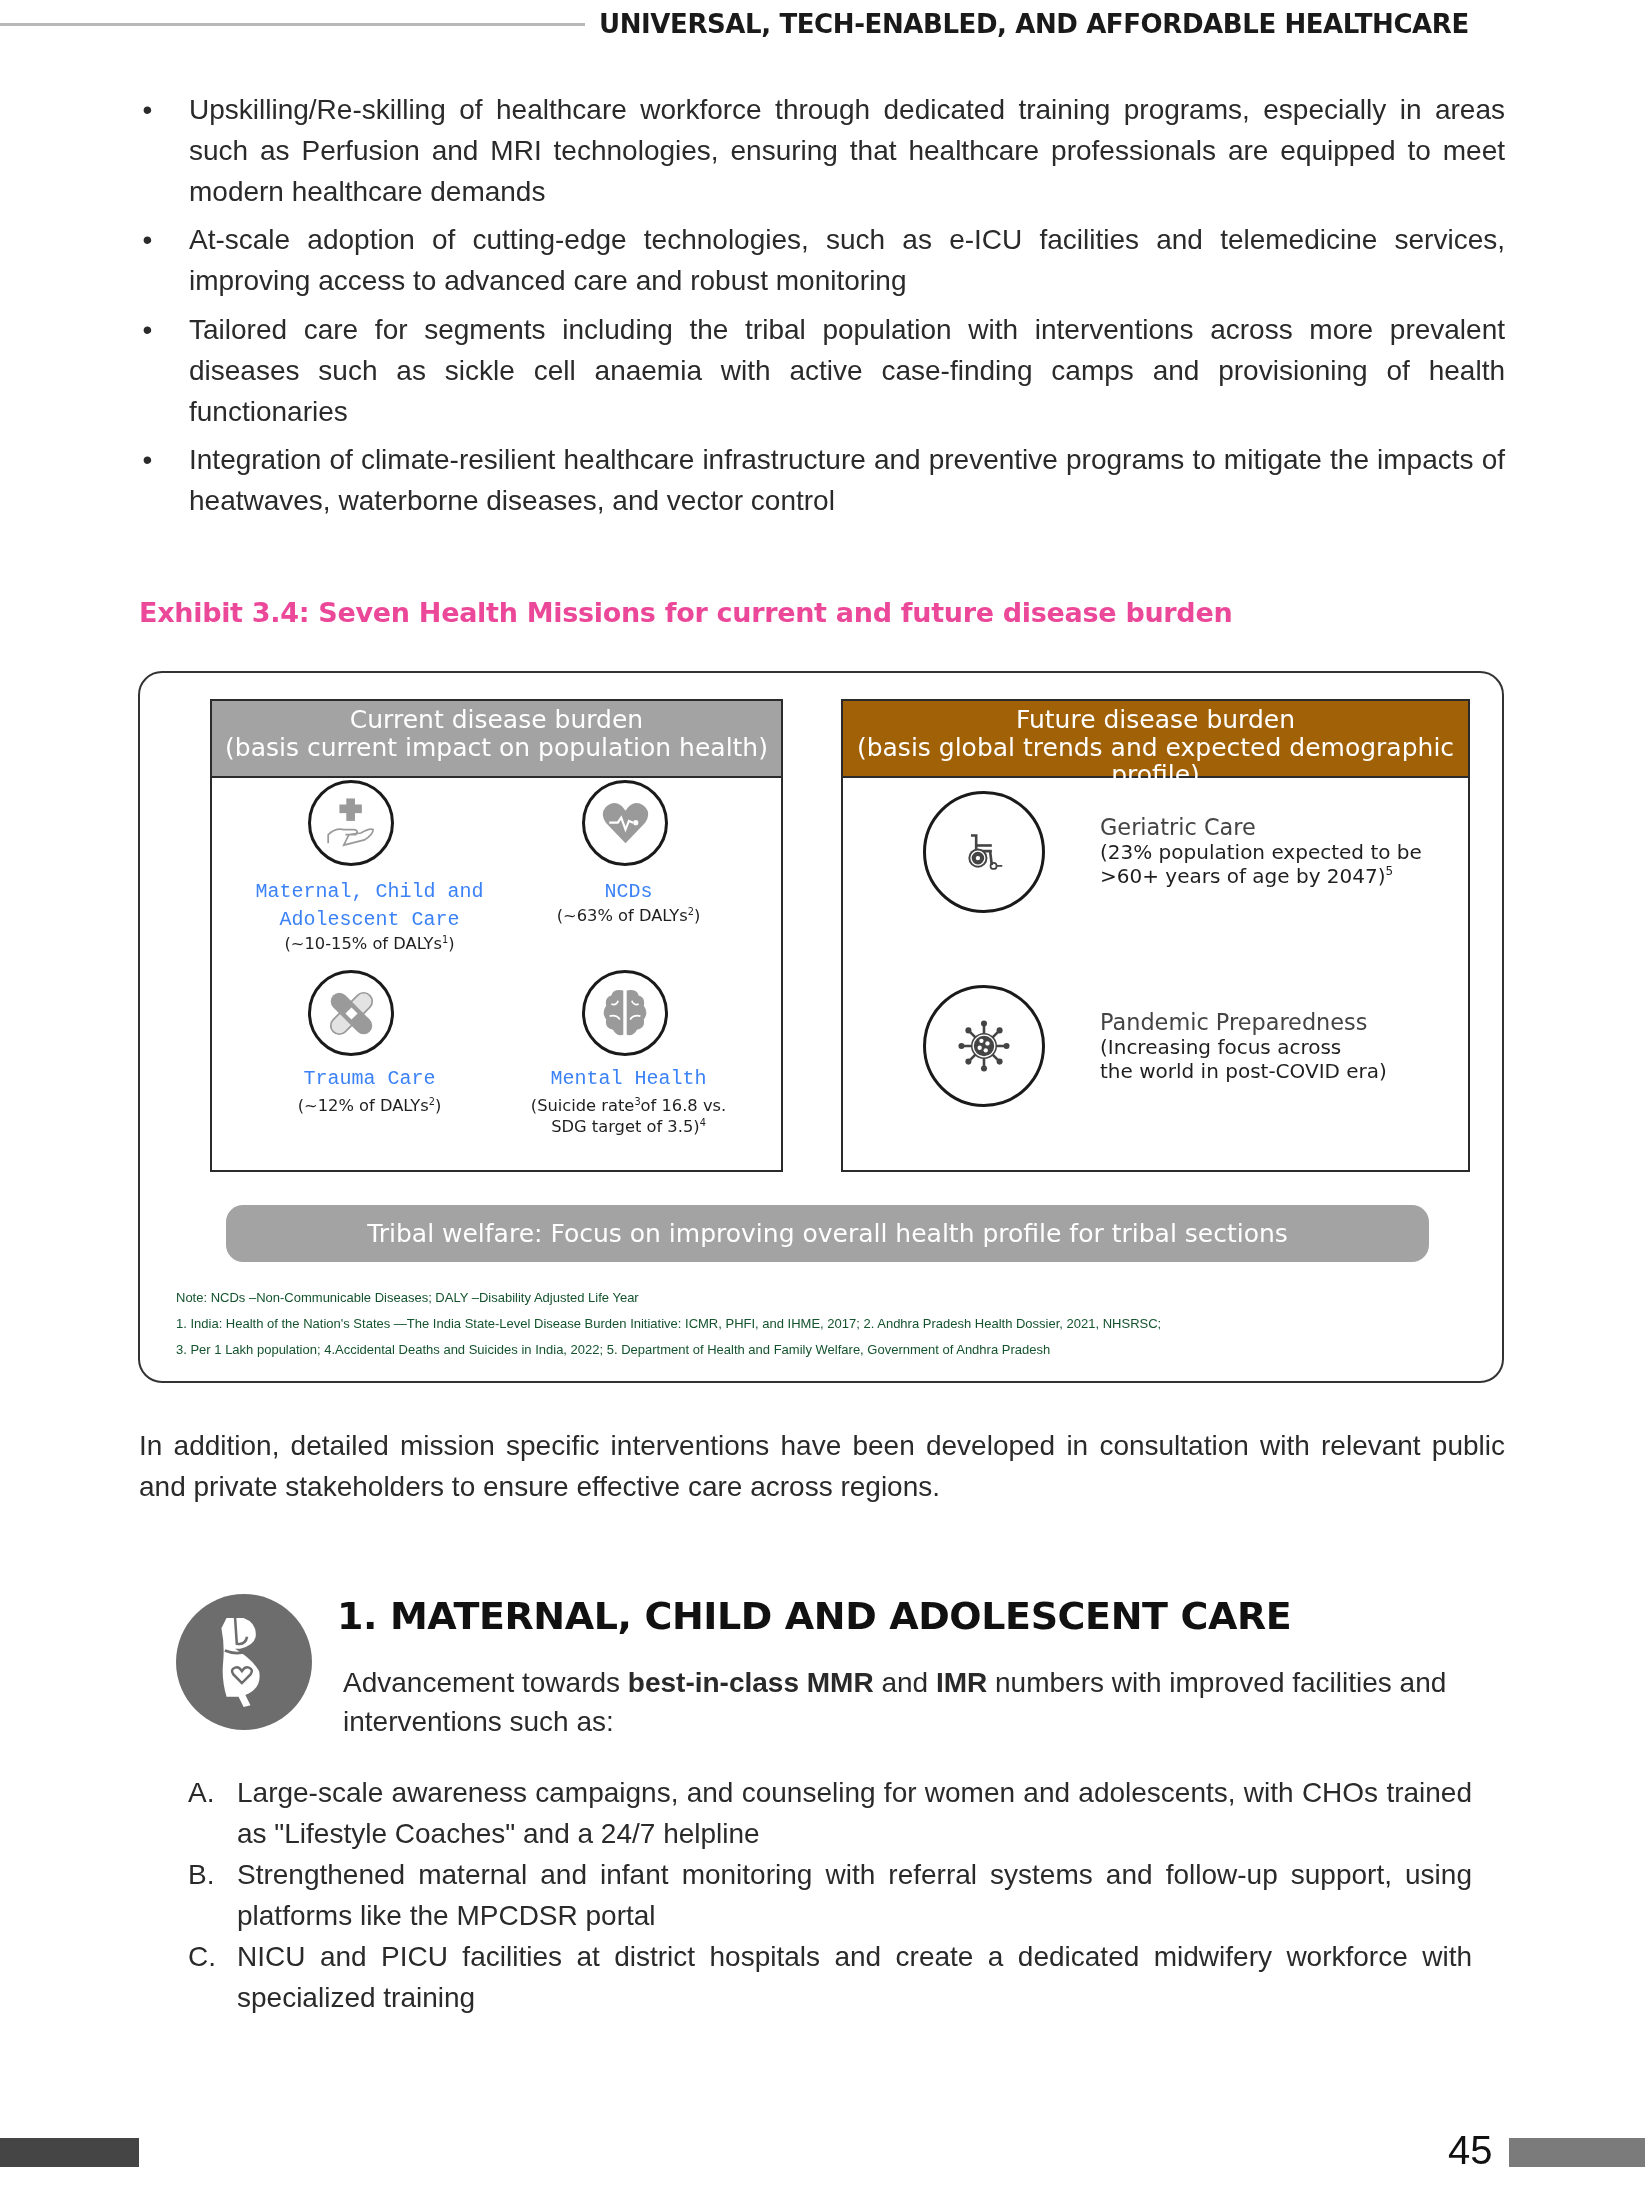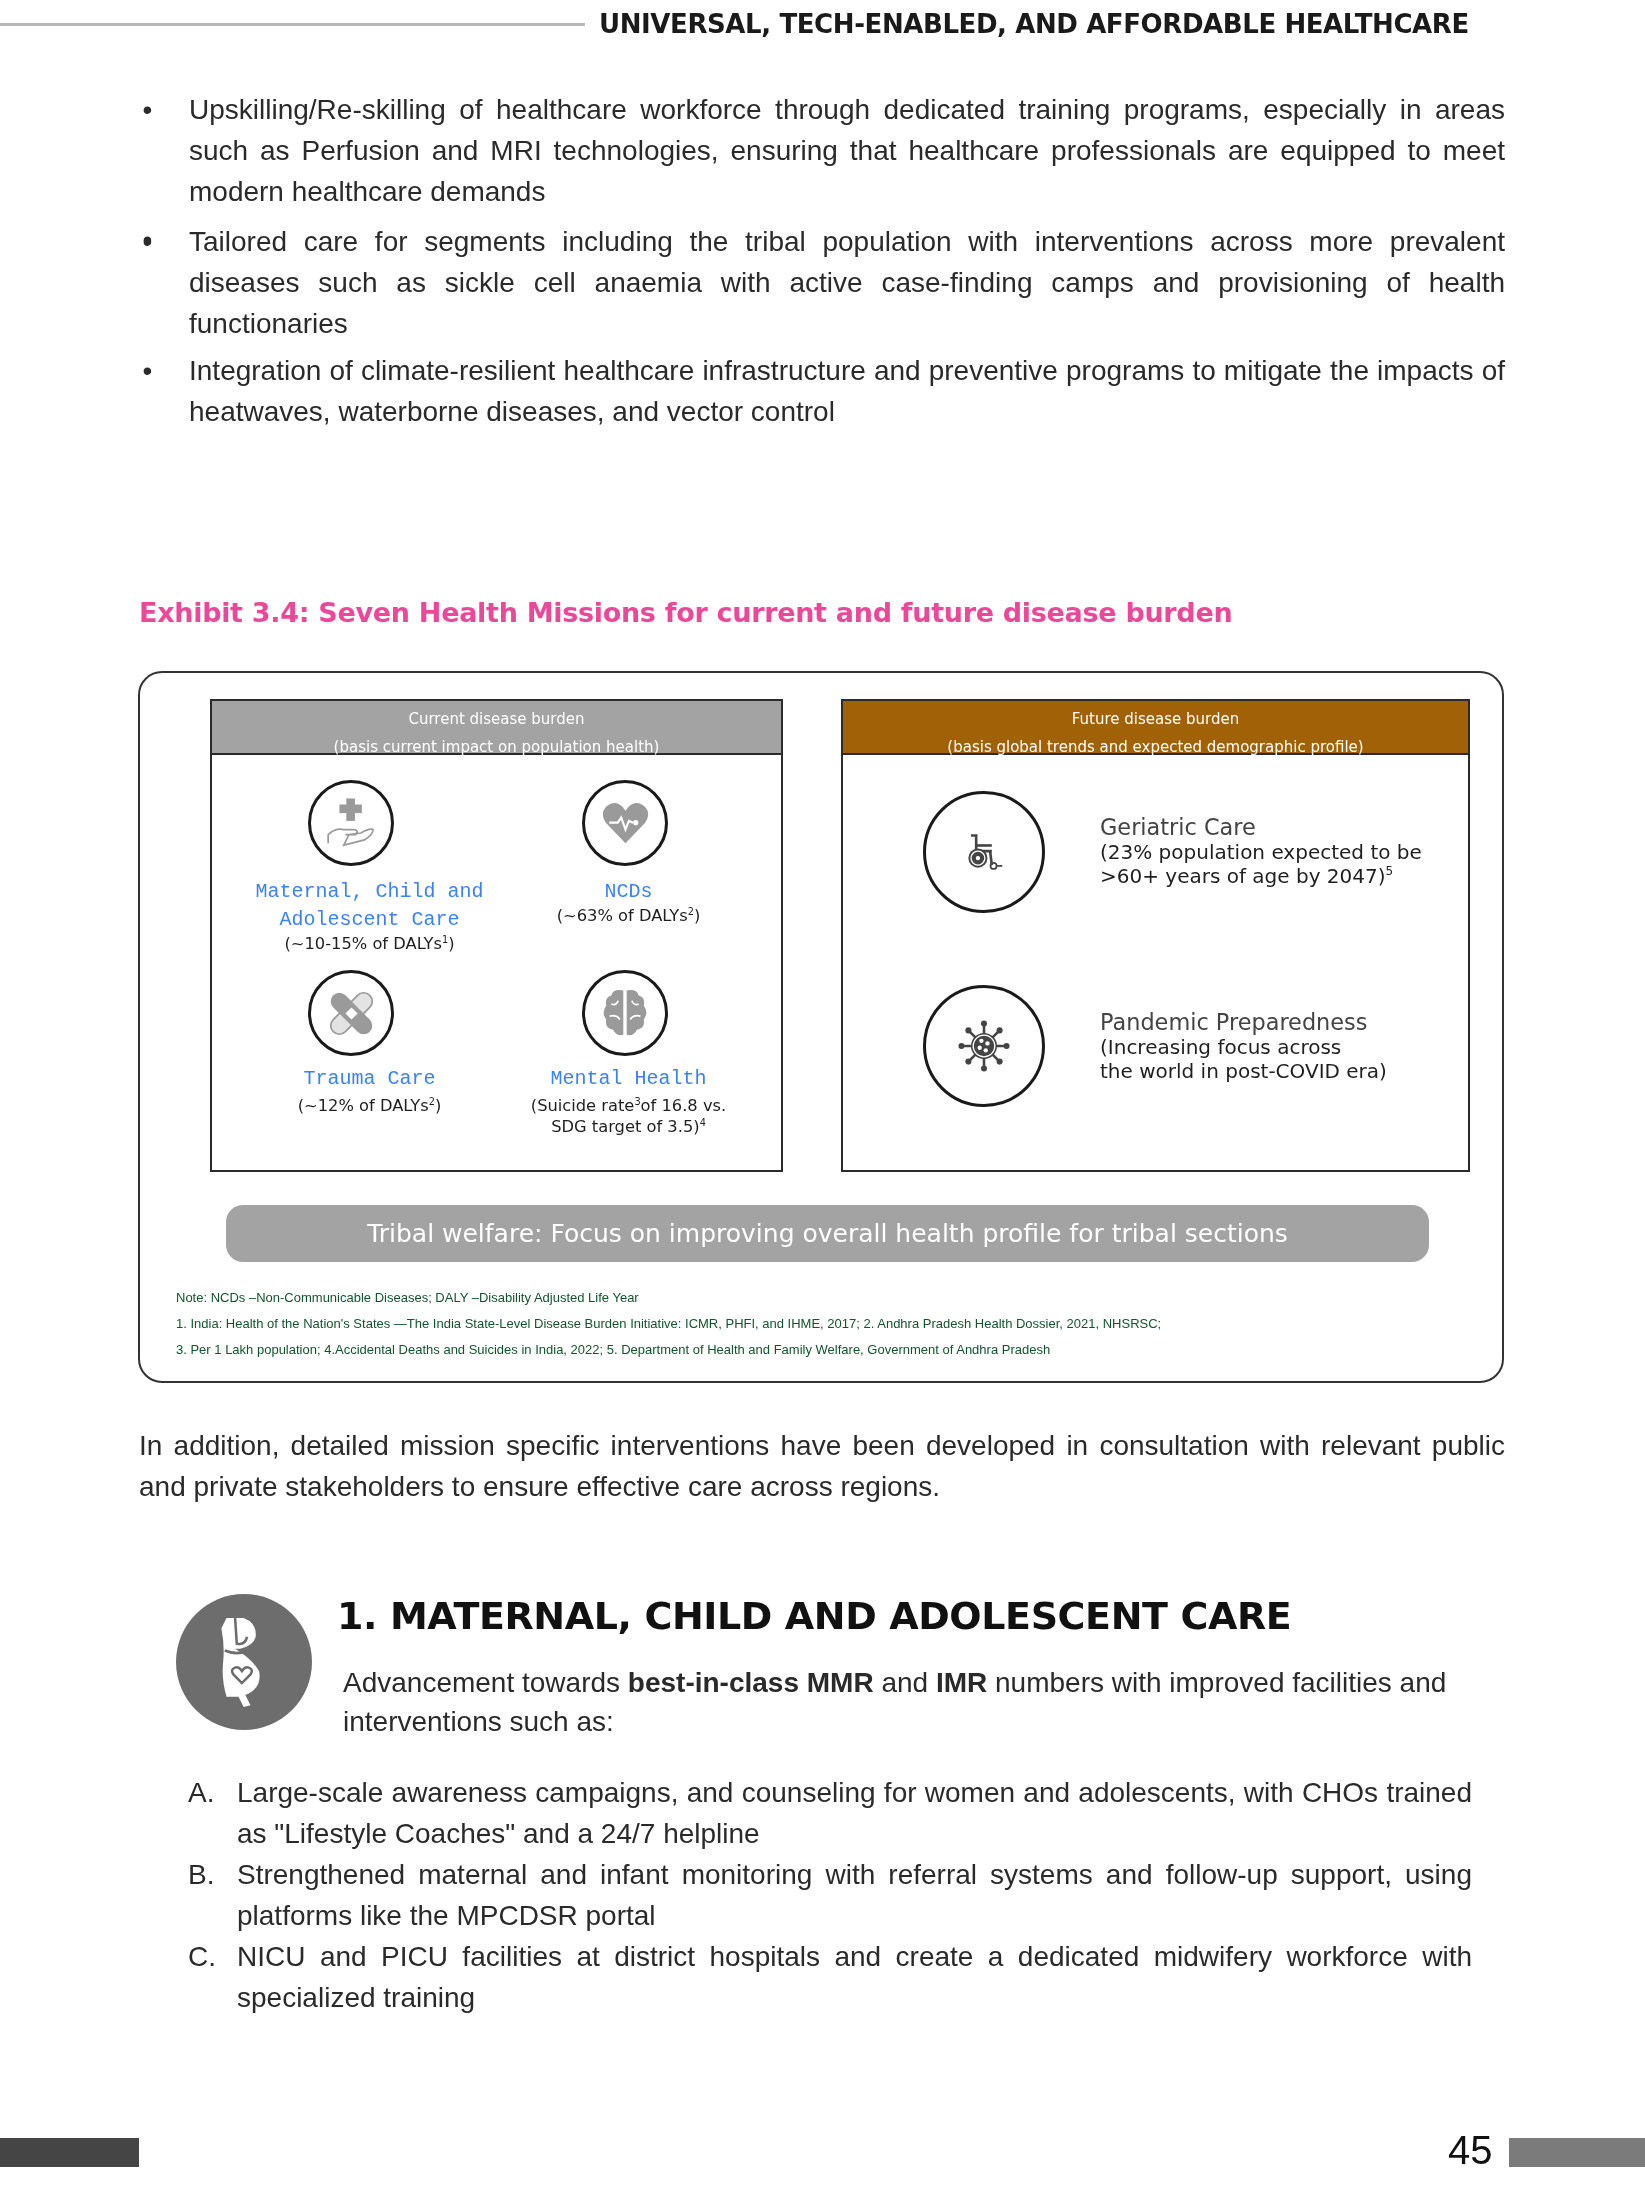--- a/index.html
+++ b/index.html
@@ -19,22 +19,22 @@
   ul.bullets li { position:relative; padding-left:50px; margin-bottom:6.9px; }
   ul.bullets li .bul { position:absolute; left:3.4px; top:0; }
 
   .exhibit-title { left:139px; top:597px; font-family:"DejaVu Sans", sans-serif; font-weight:bold;
                    font-size:27px; color:#ec4899; letter-spacing:-0.3px; }
 
   
   .exhibit-box { left:138px; top:671px; width:1366px; height:712px; border:2.2px solid #333;
                  border-radius:24px; box-sizing:border-box; }
   .panel { border:2.2px solid #2b2b2b; box-sizing:border-box; background:#fff; }
-  .panel-head { height:54px; color:#fff; text-align:center; font-family:"DejaVu Sans", sans-serif;
-                font-size:15px; line-height:27.5px; padding-top:5.2px; box-sizing:border-box;
+  .panel-head { height:77px; color:#fff; text-align:center; font-family:"DejaVu Sans", sans-serif;
+                font-size:25px; line-height:27.5px; padding-top:5.2px; box-sizing:border-box;
                 border-bottom:2.2px solid #2b2b2b; }
   .cur-head { background:#a3a3a3; }
   .fut-head { background:#a16207; }
   .circle { width:86px; height:86px; border:3.4px solid #1a1a1a; border-radius:50%; box-sizing:border-box;
             display:flex; align-items:center; justify-content:center; background:#fff; }
   .circle.big { width:122px; height:122px; }
   .mission-name { font-family:Liberation Mono, monospace; font-size:20px; color:#3b82f6; text-align:center; line-height:28px; }
   .mission-stat { font-family:"DejaVu Sans", sans-serif; font-size:16.3px; color:#1f1f1f; text-align:center; line-height:20.6px; }
   .fut-name { font-family:"DejaVu Sans", sans-serif; font-size:22.4px; color:#444; line-height:26px; }
   .fut-stat { font-family:"DejaVu Sans", sans-serif; font-size:20px; color:#1f1f1f; line-height:24px; }
@@ -59,21 +59,21 @@
 </style>
 </head>
 <body>
 
 <div class="abs hdr-line"></div>
 <div class="abs hdr-title">UNIVERSAL, TECH-ENABLED, AND AFFORDABLE HEALTHCARE</div>
 
 <div class="abs para just" style="left:139px; top:89px; width:1366px;">
   <ul class="bullets">
     <li><span class="bul">•</span><span>Upskilling/Re-skilling of healthcare workforce through dedicated training programs, especially in areas such as Perfusion and MRI technologies, ensuring that healthcare professionals are equipped to meet modern healthcare demands</span></li>
-    <li style="margin-bottom:8.6px;"><span class="bul">•</span></li>
+    <li style="margin-bottom:8.6px;"><span class="bul">•</span><span>At-scale adoption of cutting-edge technologies, such as e-ICU facilities and telemedicine services, improving access to advanced care and robust monitoring</span></li>
     <li><span class="bul">•</span><span>Tailored care for segments including the tribal population with interventions across more prevalent diseases such as sickle cell anaemia with active case-finding camps and provisioning of health functionaries</span></li>
     <li><span class="bul">•</span><span>Integration of climate-resilient healthcare infrastructure and preventive programs to mitigate the impacts of heatwaves, waterborne diseases, and vector control</span></li>
   </ul>
 </div>
 
 <div class="abs exhibit-title">Exhibit 3.4: Seven Health Missions for current and future disease burden</div>
 
 <div class="abs exhibit-box"></div>
 
 <div class="abs panel" style="left:210px; top:699px; width:573px; height:473px;">

